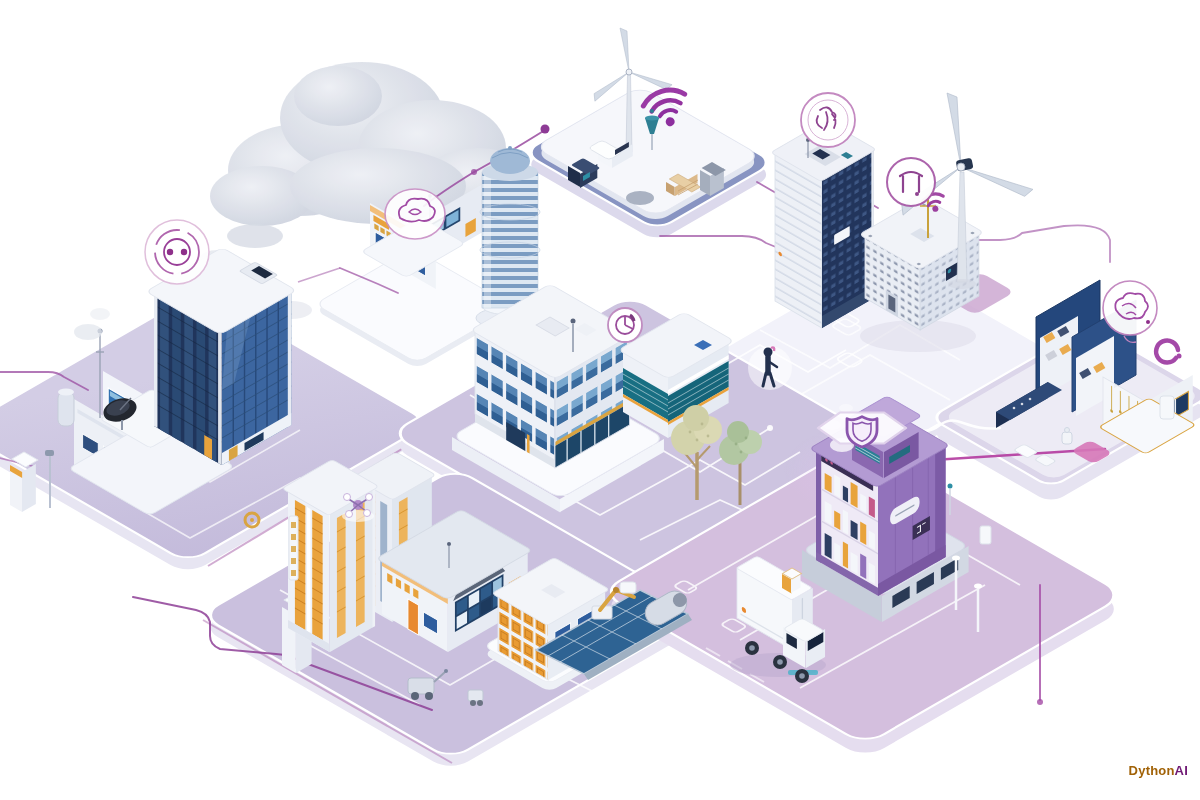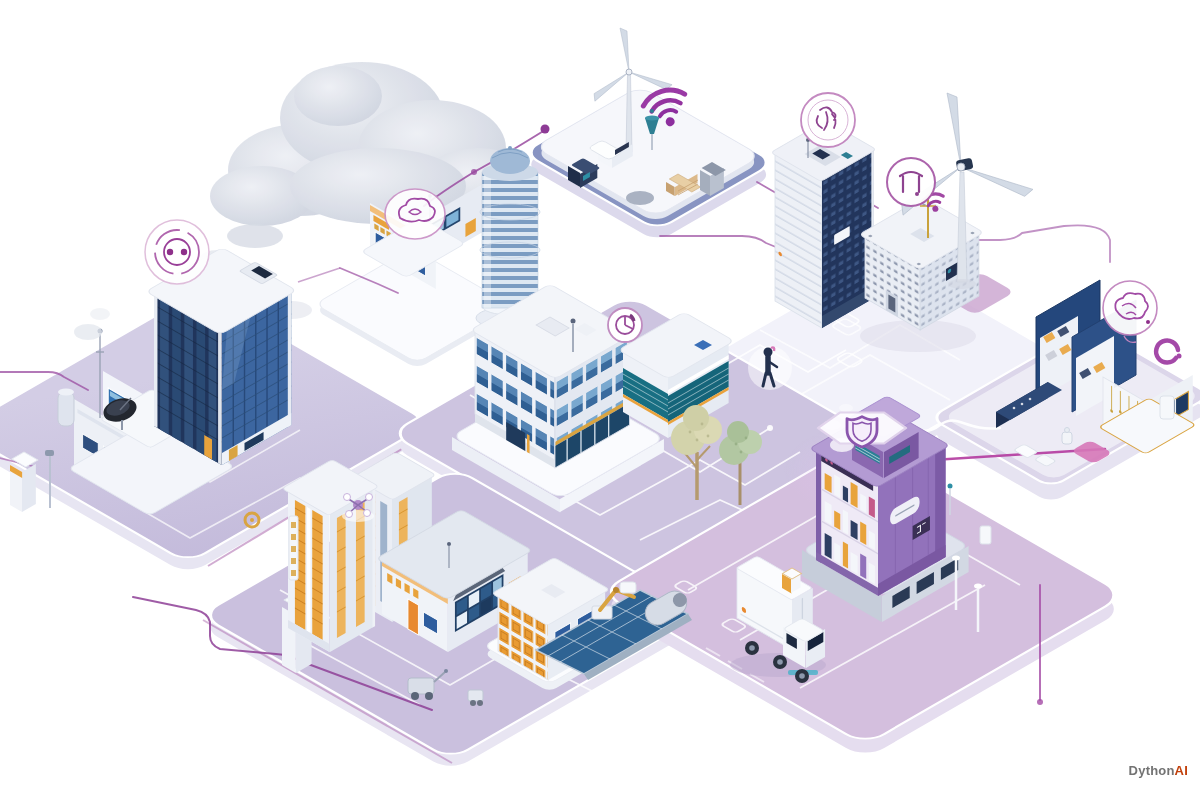--- a/index.html
+++ b/index.html
@@ -1,22 +1,22 @@
 <!DOCTYPE html>
 <html><head>
 <meta charset="utf-8">
 <style>
   html,body{margin:0;padding:0;background:#fff;}
   #stage{position:relative;width:1200px;height:800px;background:#ffffff;overflow:hidden;
          font-family:"Liberation Sans",sans-serif;}
   #scene{position:absolute;left:0;top:0;}
   #watermark{position:absolute;right:12px;bottom:22px;font-size:13px;font-weight:700;
              letter-spacing:.2px;}
-  #watermark .brand{color:#737373;}
-  #watermark .suffix{color:#c2410c;}
+  #watermark .brand{color:#a16207;}
+  #watermark .suffix{color:#701a75;}
 </style>
 </head>
 <body>
 
 <div id="stage">
 <svg id="scene" width="1200" height="800" viewBox="0 0 1200 800">
 <defs>
   <linearGradient id="gP1" gradientUnits="userSpaceOnUse" x1="523" y1="100" x2="774" y2="210">
     <stop offset="0" stop-color="#8894c2"></stop>
           <stop offset=".55" stop-color="#a87fbe"></stop>

